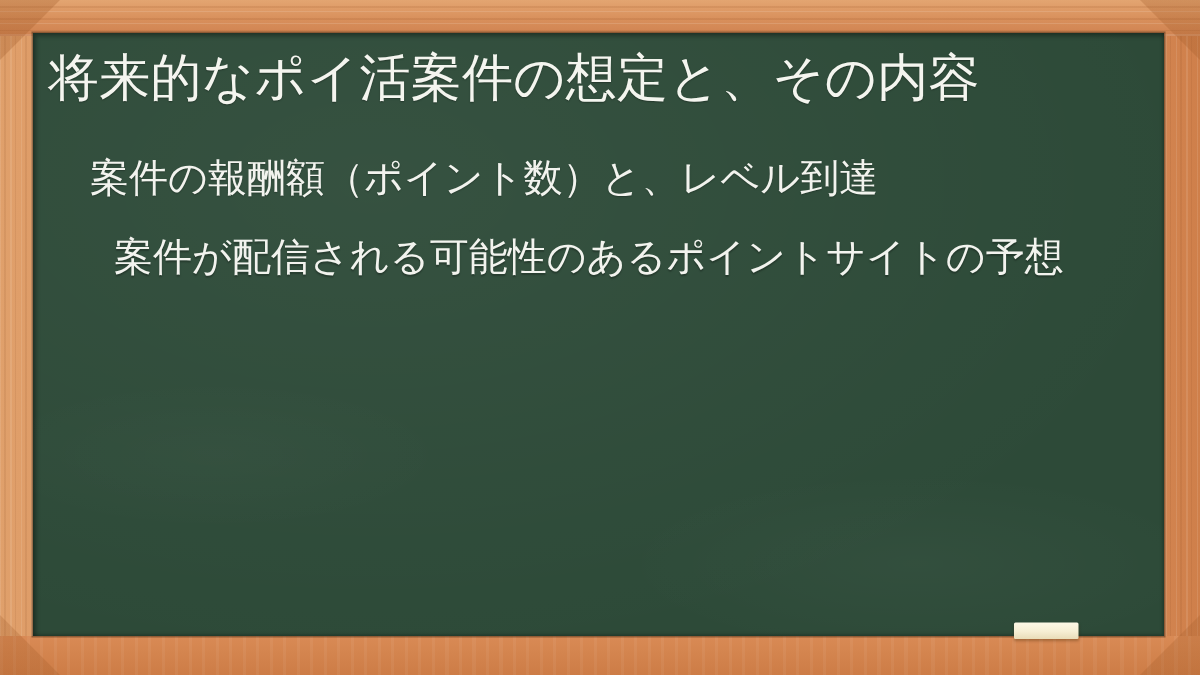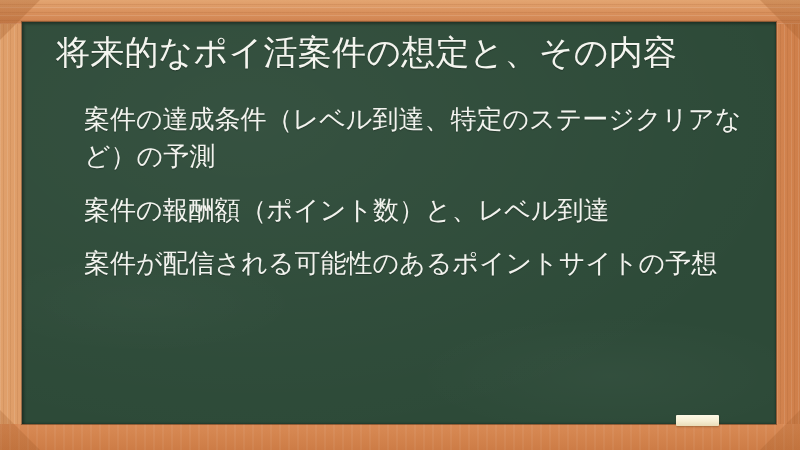--- a/index.html
+++ b/index.html
@@ -105,21 +105,20 @@
     background:
       radial-gradient(ellipse 120% 130% at 30% 25%,
         rgba(255,255,255,0.045) 0%,
         rgba(255,255,255,0.0) 62%),
       #2d4a38;
     box-shadow:
       inset 2px 2px 3px rgba(0,0,0,0.34),
       inset -1px -1px 2px rgba(0,0,0,0.22),
       0 0 0 1px rgba(60,35,15,0.45);
     overflow: hidden;
-    padding-left: 24px;
   }
   
   .board::after {
     content: "";
     position: absolute;
     inset: 0;
     pointer-events: none;
     background:
       radial-gradient(ellipse 38% 22% at 78% 88%, rgba(255,255,255,0.028), rgba(255,255,255,0) 70%),
       radial-gradient(ellipse 30% 18% at 16% 70%, rgba(255,255,255,0.02), rgba(255,255,255,0) 72%);
@@ -151,21 +150,21 @@
   }
   .bullets li {
     color: #f2f3ee;
     font-size: 26px;
     line-height: 1.44;
     font-weight: 400;
     margin: 0 0 16px 0;
     max-width: 690px;
     text-shadow: 0 1px 1px rgba(0,0,0,0.26);
   }
-  .bullets li:last-child { margin-bottom: 0; }
+  .bullets li:last-child { margin-bottom: 0; margin-left: 16px; }
 
   
   .chalk {
     position: absolute;
     left: 676px;
     top: 415px;
     width: 43px;
     height: 11px;
     background: linear-gradient(180deg, #fdf8e6 0%, #f6eed3 55%, #e9dcb8 100%);
     border-radius: 1px;
@@ -185,21 +184,20 @@
   <div class="mitre tr"></div>
   <div class="mitre bl"></div>
   <div class="mitre br"></div>
 
   <div class="board">
     <div class="board-inner">
 
       <h1 class="title">将来的なポイ活案件の想定と、その内容</h1>
 
       <ul class="bullets">
-        <li>案件の達成条件（レベル到達、特定のステージクリアなど）の予測</li>
         <li>案件の報酬額（ポイント数）と、レベル到達</li>
         <li>案件が配信される可能性のあるポイントサイトの予想</li>
       </ul>
 
     </div>
   </div>
 
   <div class="chalk"></div>
 
 </div>

